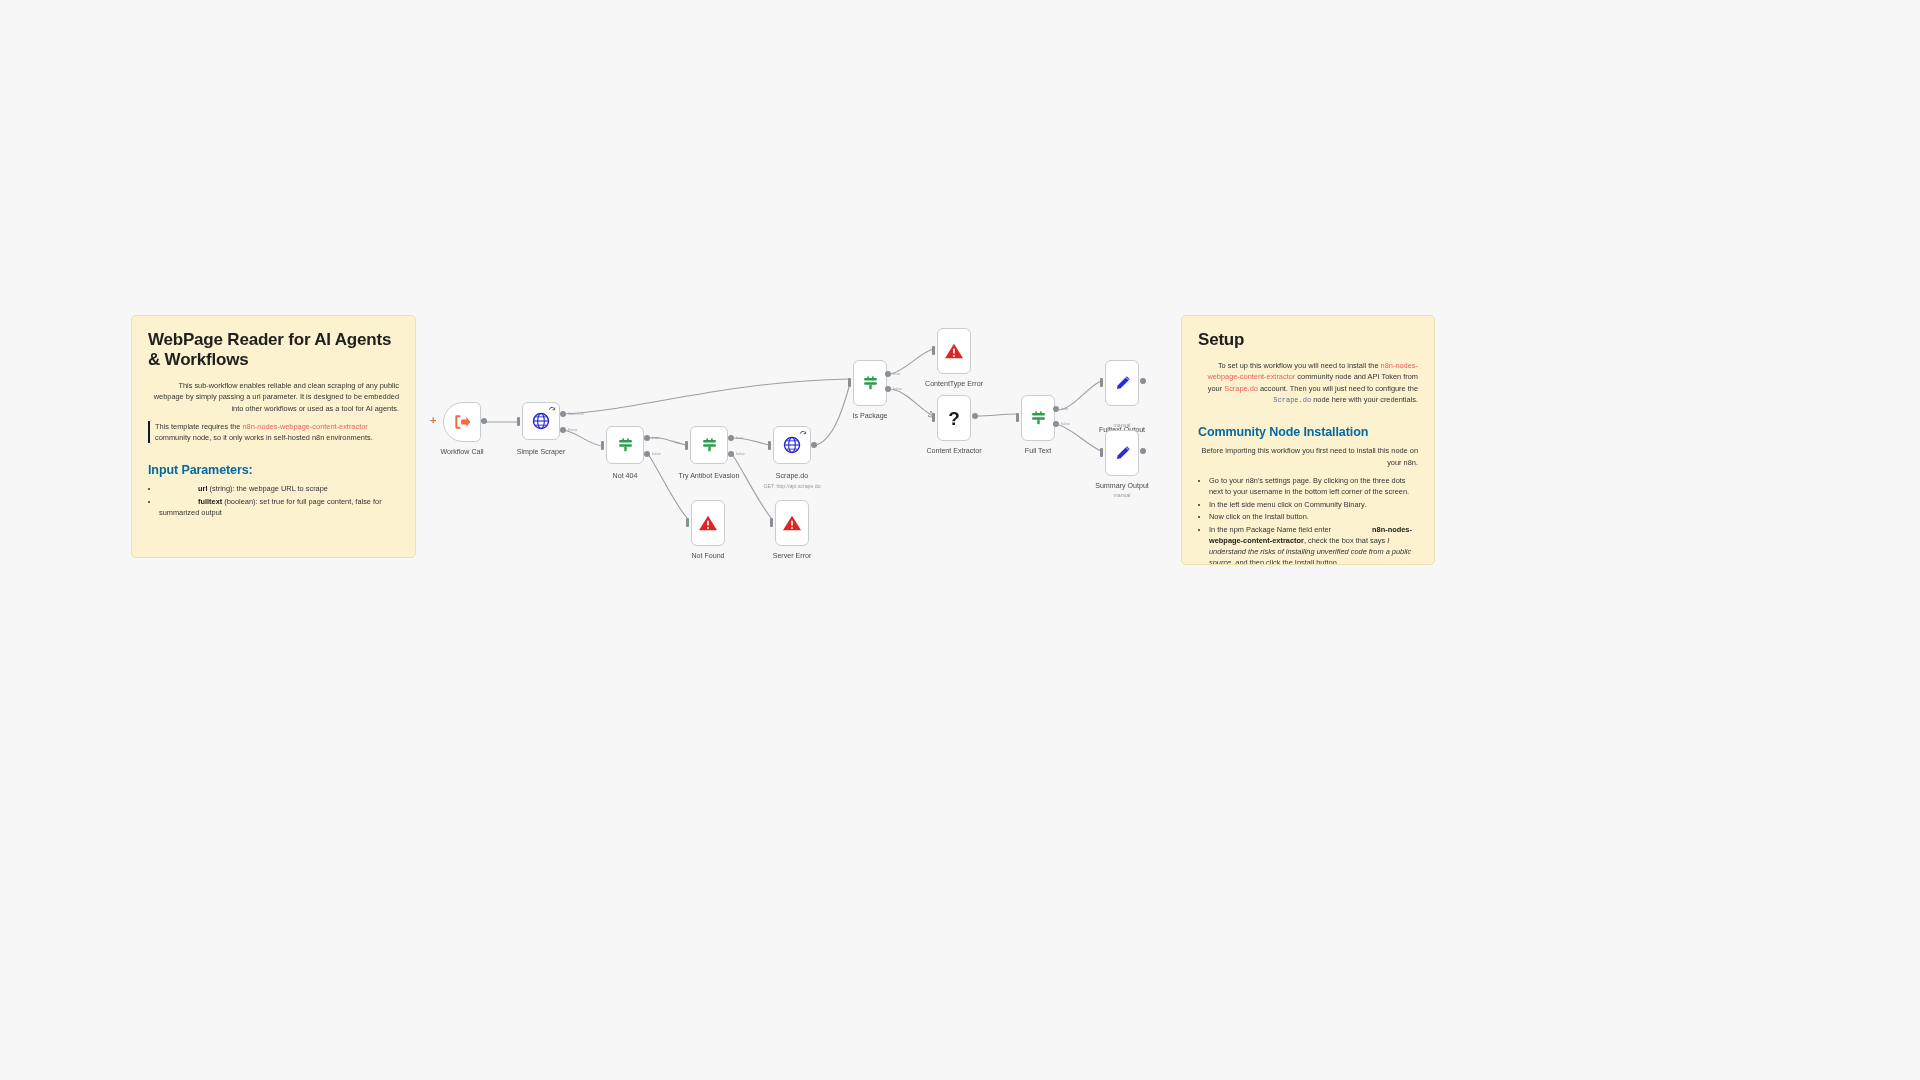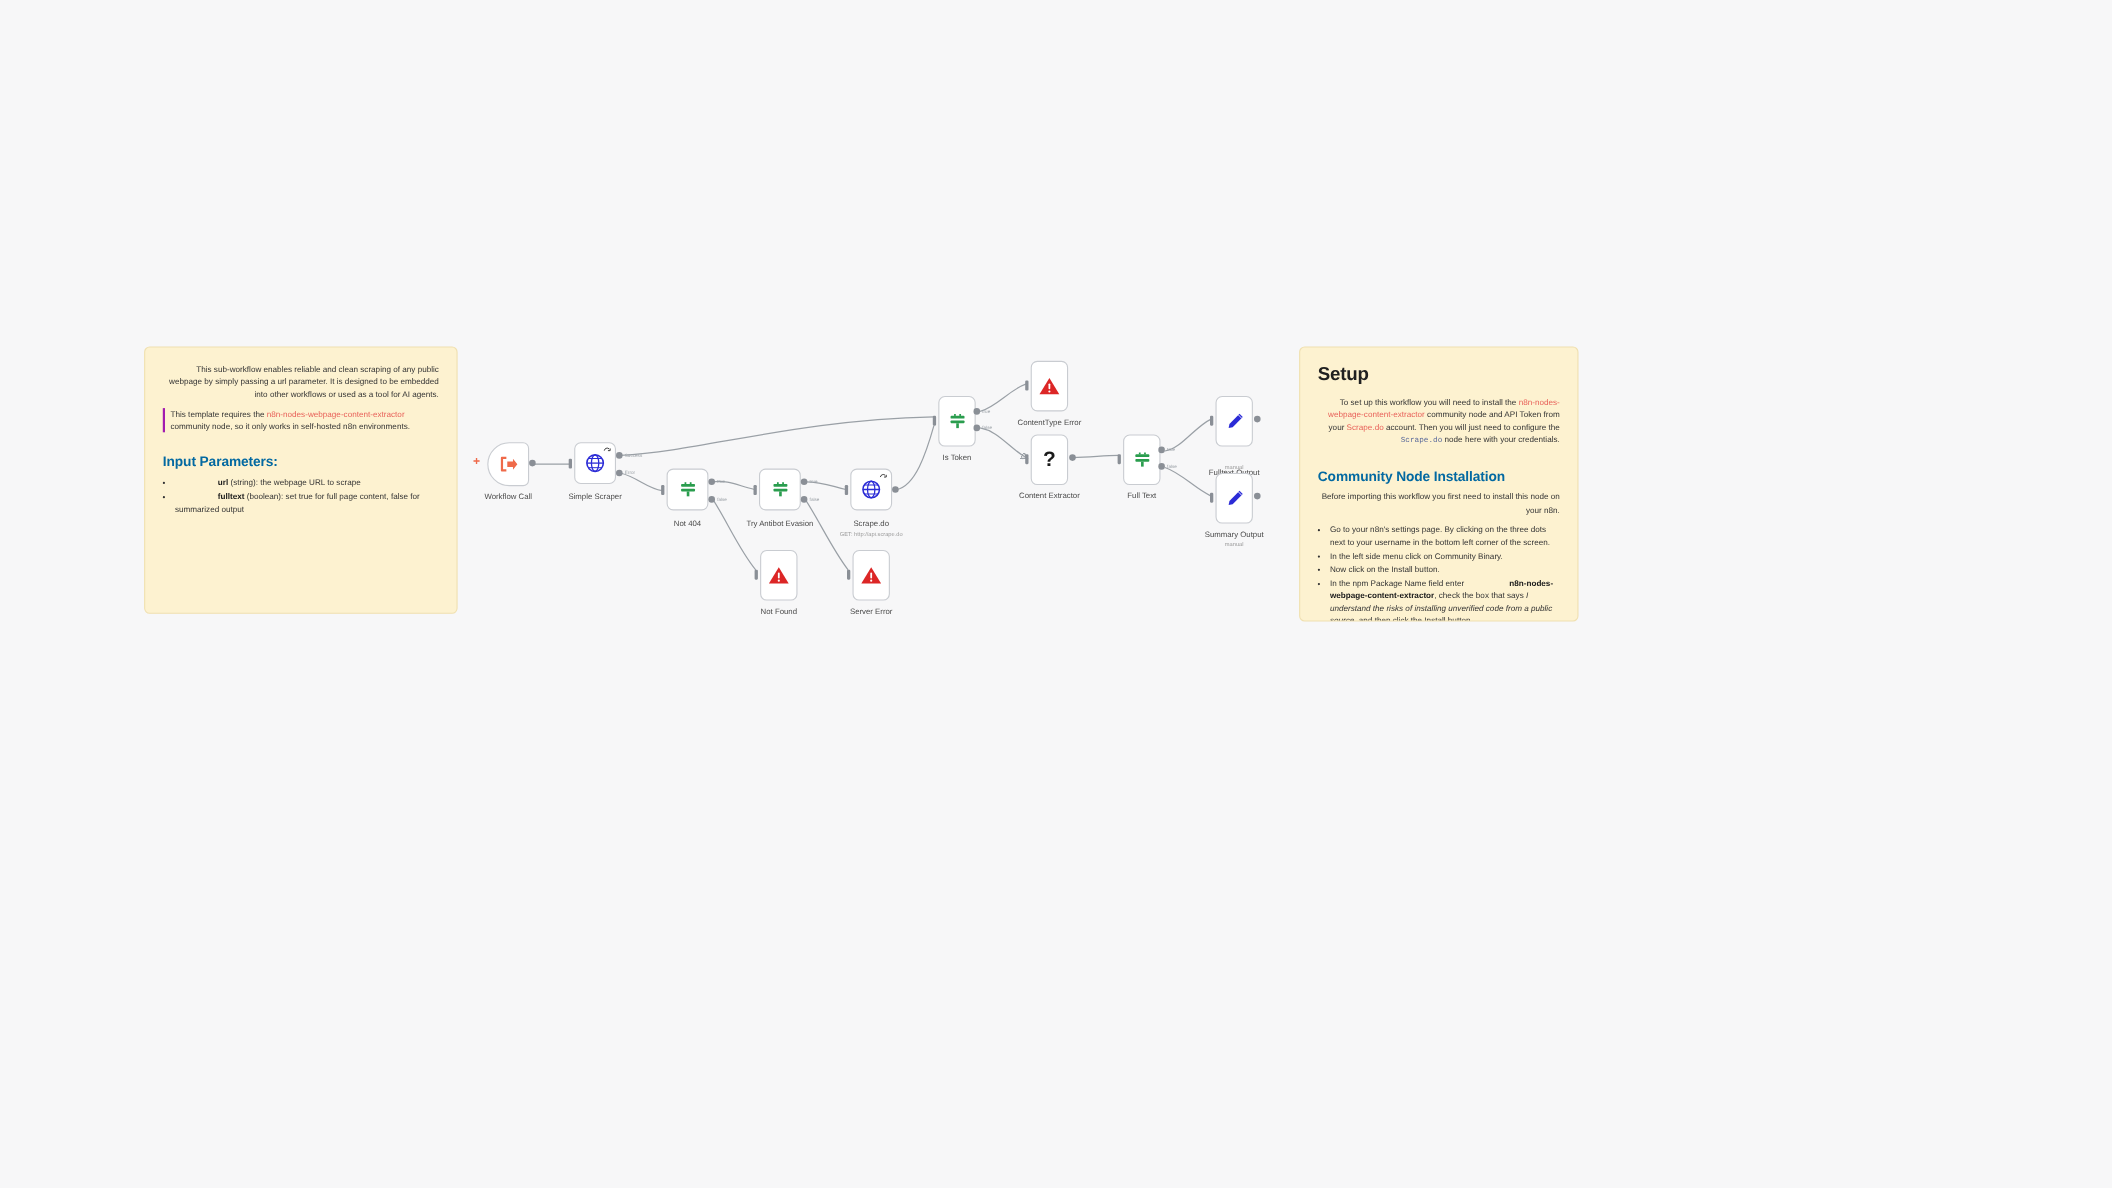--- a/index.html
+++ b/index.html
@@ -34,21 +34,21 @@
     margin-top: 20px; margin-bottom: 6px; letter-spacing: -0.1px;
   }
   .sticky p {
     font-size: 7.4px; line-height: 1.52; margin-bottom: 7px; color: #333; text-align: right;
   }
   .sticky ul { margin: 0 0 7px 0; padding-left: 11px; }
   .sticky li {
     font-size: 7.4px; line-height: 1.5; margin-bottom: 1.5px; color: #333;
   }
   .sticky .blockquote {
-    border-left: 2px solid #a21caf;
+    border-left: 2px solid #0f172a;
     padding-left: 5px;
     font-size: 7.4px; line-height: 1.52;
     margin-bottom: 7px; color: #333;
   }
   .sticky b, .sticky strong { font-weight: bold; color: #1a1a1a; padding-left: 39px; }
   .sticky em, .sticky i { font-style: italic; }
   .sticky a { color: #e8625a; text-decoration: none; }
   .sticky code {
     font-family: "Liberation Mono", monospace;
     font-size: 7px; color: #5a6a9a;
@@ -147,20 +147,21 @@
     <path d="M 891,389 C 908,392 918,408 933,416" marker-end="url(#arw)"></path>
 
     <path d="M 975,416 C 992,416 1002,414 1017,414"></path>
 
     <path d="M 1059,410 C 1074,408 1086,388 1101,381"></path>
 
     <path d="M 1059,425 C 1074,430 1086,444 1101,451"></path>
   </svg>
 
   <div class="sticky" id="note-left">
+    <h1>WebPage Reader for AI Agents &amp; Workflows</h1>
     <p>
       <span>This sub-workflow enables reliable and clean scraping of any public webpage by simply passing a url parameter. It is designed to be embedded into other workflows or used as a tool for AI agents.</span>
     </p>
     <div class="blockquote">
       <span>This template requires the </span><a>n8n-nodes-webpage-content-extractor</a><span> community node, so it only works in self-hosted n8n environments.</span>
     </div>
 
     <h2>Input Parameters:</h2>
     <ul>
       <li><b>url</b><span> (string): the webpage URL to scrape</span></li>
@@ -295,21 +296,21 @@
       <rect x="10.5" y="13.6" width="3" height="5.6" fill="#2a9d4e"></rect>
       <rect x="8" y="3" width="2" height="2.2" fill="#2a9d4e"></rect>
       <rect x="14" y="3" width="2" height="2.2" fill="#2a9d4e"></rect>
     </svg>
   </div>
   <div class="port-in" style="left:848px; top:378px;"></div>
   <div class="port" style="left:885px; top:371px;"></div>
   <div class="port-lbl" style="left:893px; top:371px;">true</div>
   <div class="port" style="left:885px; top:386px;"></div>
   <div class="port-lbl" style="left:893px; top:386px;">false</div>
-  <div class="node-label" style="left:870px; top:412px;">Is Token</div>
+  <div class="node-label" style="left:870px; top:412px;">Is Package</div>
 
   <div class="node tri" style="left:937px; top:328px;">
     <svg width="20" height="18" viewBox="0 0 24 22">
       <path d="M12 2 L23 20 H1 z" fill="#dc2626"></path>
       <rect x="11" y="8" width="2" height="6.5" rx="1" fill="#fff"></rect>
       <circle cx="12" cy="17" r="1.2" fill="#fff"></circle>
     </svg>
   </div>
   <div class="port-in" style="left:932px; top:346px;"></div>
   <div class="node-label" style="left:954px; top:380px;">ContentType Error</div>

